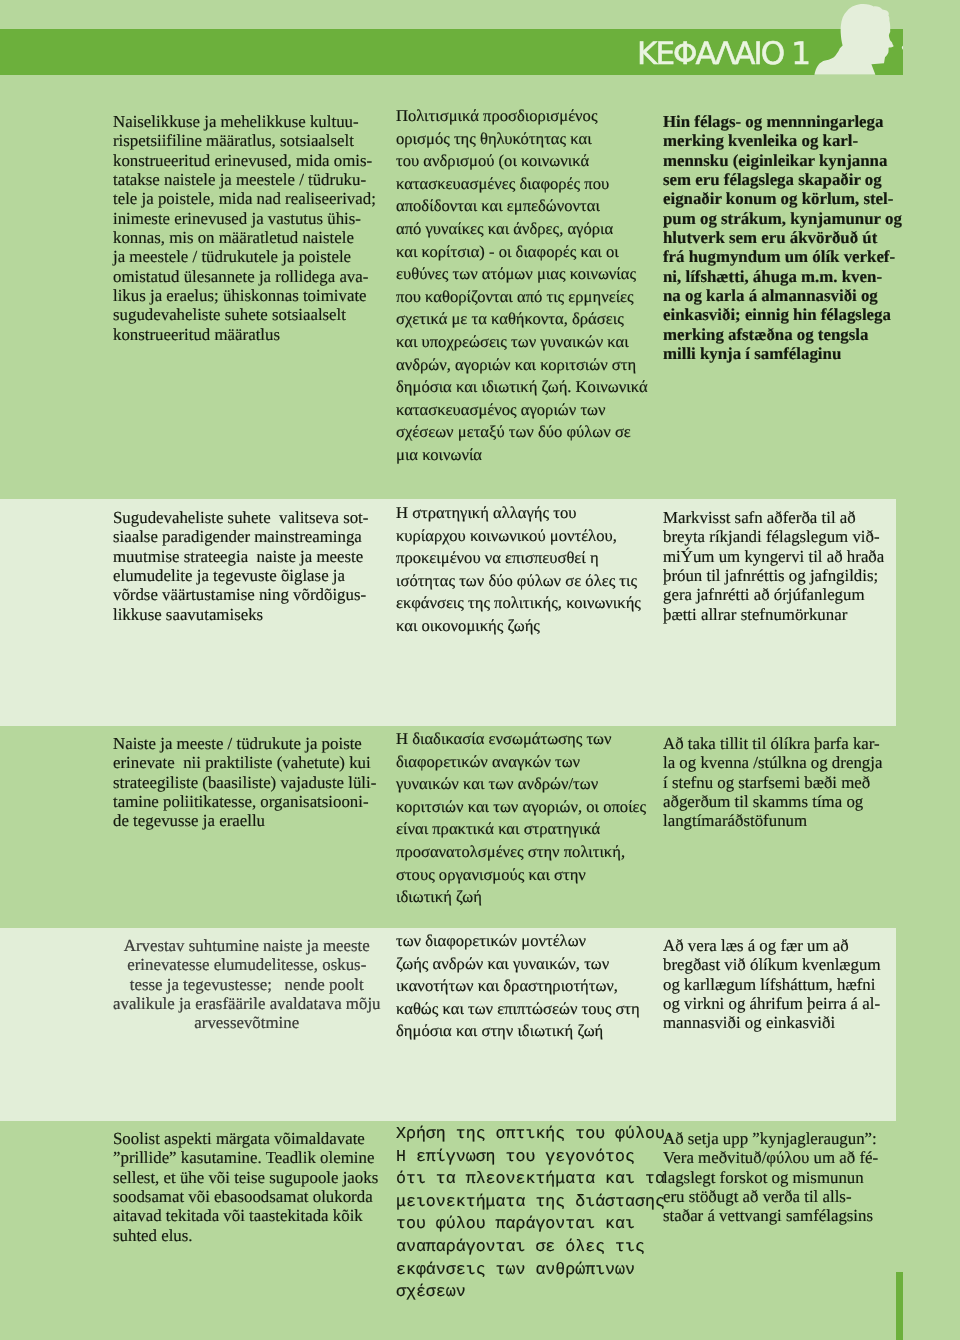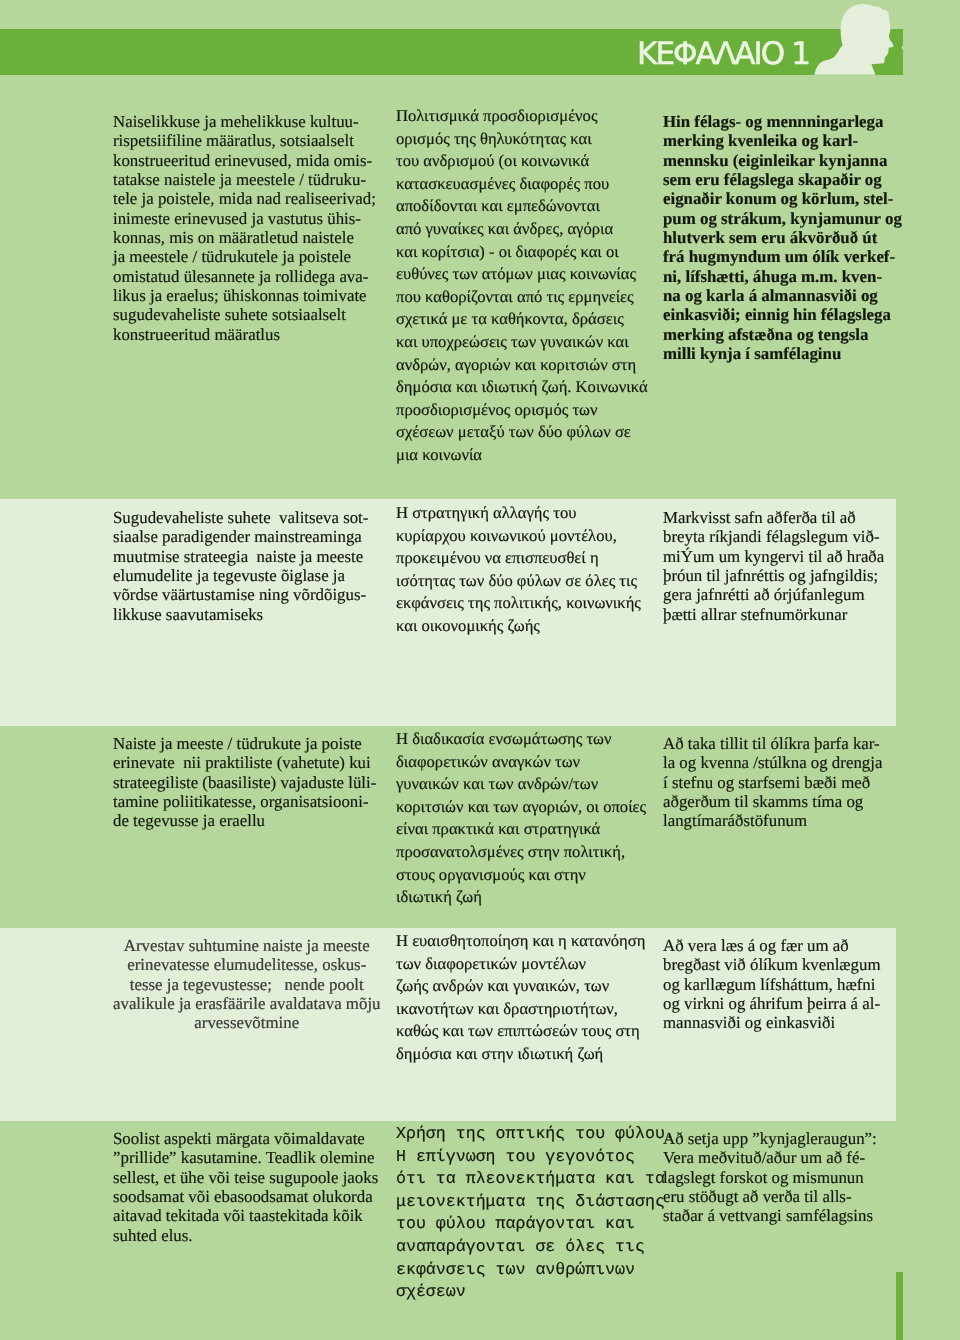--- a/index.html
+++ b/index.html
@@ -116,21 +116,21 @@
           <div>κατασκευασμένες διαφορές που</div>
           <div>αποδίδονται και εμπεδώνονται</div>
           <div>από γυναίκες και άνδρες, αγόρια</div>
           <div>και κορίτσια) - οι διαφορές και οι</div>
           <div>ευθύνες των ατόμων μιας κοινωνίας</div>
           <div>που καθορίζονται από τις ερμηνείες</div>
           <div>σχετικά με τα καθήκοντα, δράσεις</div>
           <div>και υποχρεώσεις των γυναικών και</div>
           <div>ανδρών, αγοριών και κοριτσιών στη</div>
           <div>δημόσια και ιδιωτική ζωή. Κοινωνικά</div>
-          <div>προσδιορισμένος ορισμός των</div>
+          <div>κατασκευασμένος αγοριών των</div>
           <div>σχέσεων μεταξύ των δύο φύλων σε</div>
           <div>μια κοινωνία</div>
         </div>
         <div class="cell lat" style="color: rgb(20, 25, 15); left: 662.8px; top: 111.638px; font-weight: bold;">
           <div>Hin félags- og mennningarlega</div>
           <div>merking kvenleika og karl-</div>
           <div>mennsku (eiginleikar kynjanna</div>
           <div>sem eru félagslega skapaðir og</div>
           <div>eignaðir konum og körlum, stel-</div>
           <div>pum og strákum, kynjamunur og</div>
@@ -197,21 +197,20 @@
       </div>
       <div style="position: absolute; left: 0px; top: 0px; width: 960px; height: 0px;">
         <div class="cell lat" style="color: #404040; left: 112.6px; top: 936.038px; text-align: center;">
           <div>Arvestav suhtumine naiste ja meeste</div>
           <div>erinevatesse elumudelitesse, oskus-</div>
           <div>tesse ja tegevustesse;   nende poolt</div>
           <div>avalikule ja erasfäärile avaldatava mõju</div>
           <div>arvessevõtmine</div>
         </div>
         <div class="cell gre" style="color: rgb(20, 25, 15); left: 395.6px; top: 930.097px;">
-          <div>Η ευαισθητοποίηση και η κατανόηση</div>
           <div>των διαφορετικών μοντέλων</div>
           <div>ζωής ανδρών και γυναικών, των</div>
           <div>ικανοτήτων και δραστηριοτήτων,</div>
           <div>καθώς και των επιπτώσεών τους στη</div>
           <div>δημόσια και στην ιδιωτική ζωή</div>
         </div>
         <div class="cell lat" style="color: rgb(20, 25, 15); left: 662.8px; top: 936.038px;">
           <div>Að vera læs á og fær um að</div>
           <div>bregðast við ólíkum kvenlægum</div>
           <div>og karllægum lífsháttum, hæfni</div>
@@ -233,21 +232,21 @@
           <div>Η επίγνωση του γεγονότος</div>
           <div>ότι τα πλεονεκτήματα και τα</div>
           <div>μειονεκτήματα της διάστασης</div>
           <div>του φύλου παράγονται και</div>
           <div>αναπαράγονται σε όλες τις</div>
           <div>εκφάνσεις των ανθρώπινων</div>
           <div>σχέσεων</div>
         </div>
         <div class="cell lat" style="color: rgb(20, 25, 15); left: 662.8px; top: 1129.44px;">
           <div>Að setja upp ”kynjagleraugun”:</div>
-          <div>Vera meðvituð/aður um að fé-</div>
+          <div>Vera meðvituð/φύλου um að fé-</div>
           <div>lagslegt forskot og mismunun</div>
           <div>eru stöðugt að verða til alls-</div>
           <div>staðar á vettvangi samfélagsins</div>
         </div>
       </div>
     </div>
 
   <div class="pagenum" style="background: rgb(108, 176, 60);">
     <span style="color: rgb(234, 244, 224); -webkit-text-stroke-color: rgb(234, 244, 224);">17</span>
   </div>

